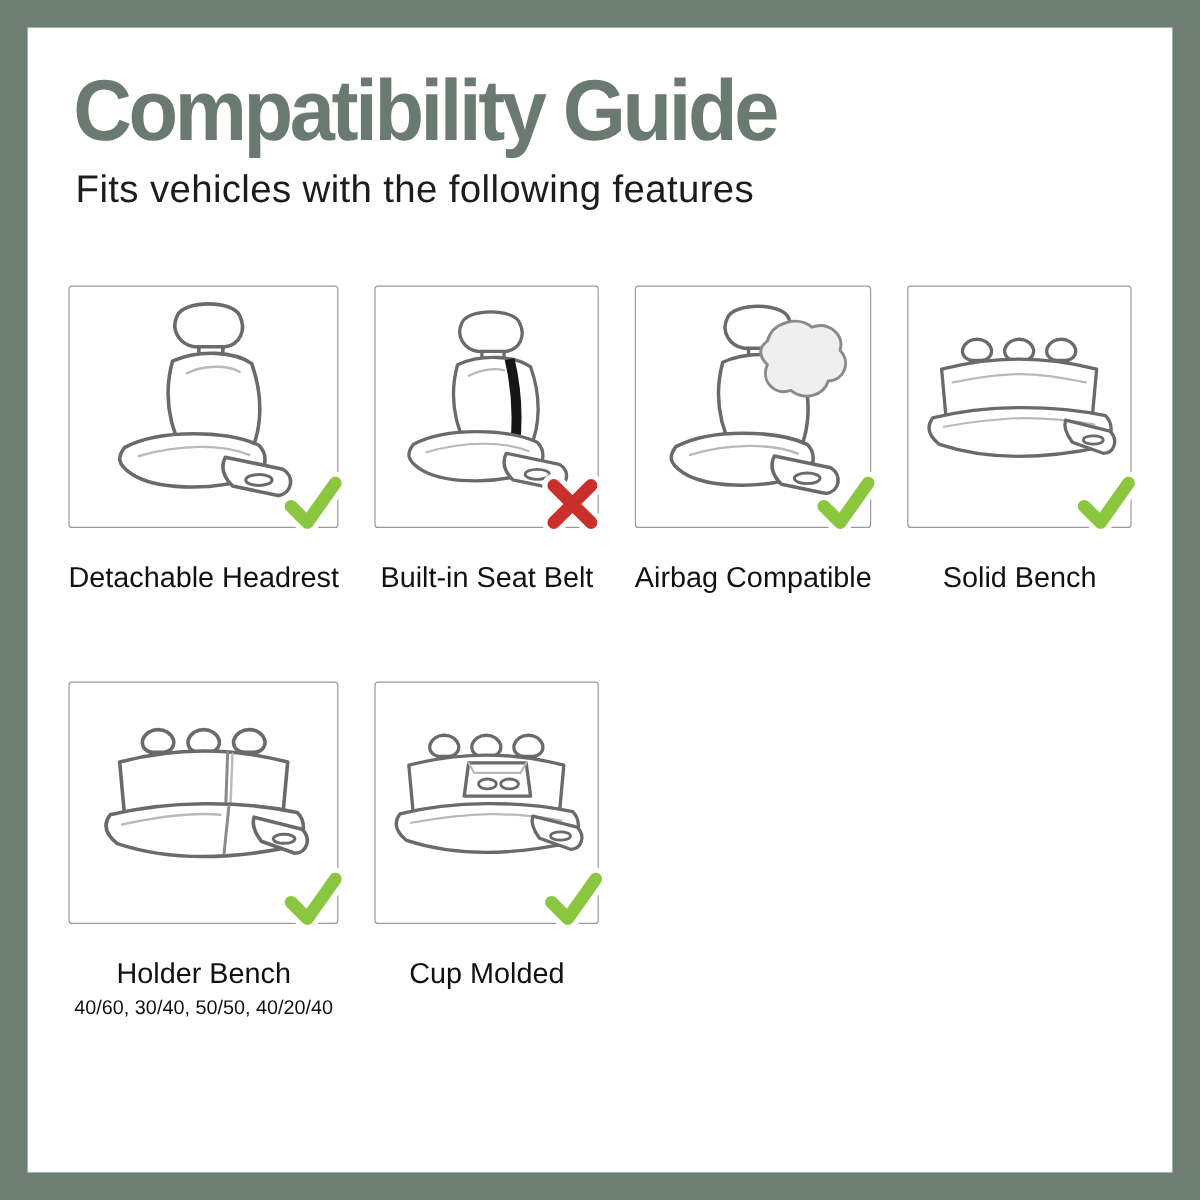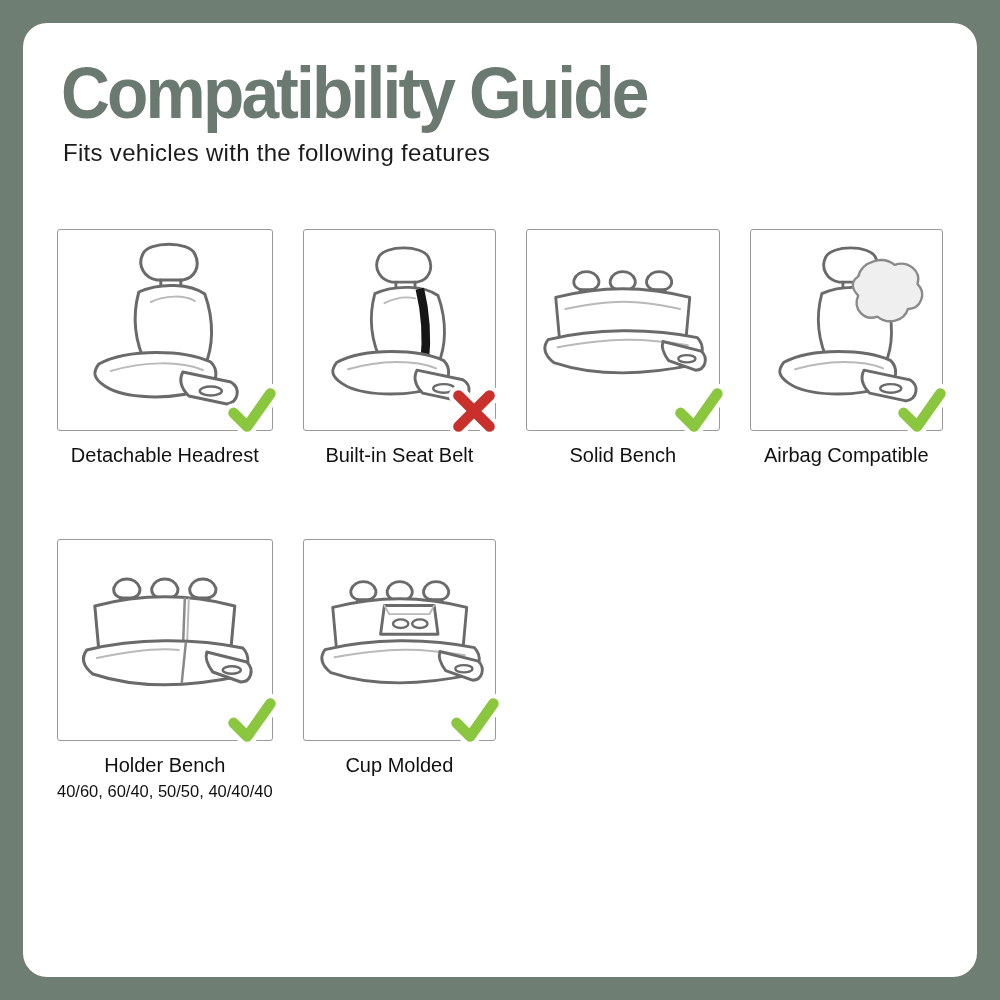--- a/index.html
+++ b/index.html
@@ -1,40 +1,40 @@
 <!DOCTYPE html>
 <html><head>
 <meta charset="utf-8">
 <style>
   html,body{margin:0;padding:0;background:#fff;font-family:"Liberation Sans",sans-serif;}
   .frame{width:1000px;height:1000px;box-sizing:border-box;background:#6f7e73;padding:23px;}
-  .inner{background:#fff;width:100%;height:100%;box-sizing:border-box;padding:28px 34px;overflow:hidden;border-radius:24px;}
+  .inner{background:#fff;width:100%;height:100%;box-sizing:border-box;padding:28px 34px;overflow:hidden;}
   .title{
     margin:6px 0 2px 4px;
     font-size:72px;line-height:1.0;font-weight:bold;letter-spacing:-3px;
     color:#6b7a70;transform:scaleX(.94);transform-origin:left;
   }
   .subtitle{
-    margin:10px 0 18px 6px;font-size:24px;color:#1c1c1c;font-weight:normal;letter-spacing:.3px;
+    margin:10px 0 18px 6px;font-size:32px;color:#1c1c1c;font-weight:normal;letter-spacing:.3px;
   }
   .grid{
     display:grid;grid-template-columns:repeat(4,1fr);
     column-gap:30px;row-gap:72px;margin-top:62px;
   }
   .card{text-align:center;position:relative;}
   .box{
     position:relative;height:202px;background:#fff;
     border:1px solid #9a9a9a;border-radius:3px;box-sizing:border-box;
   }
   .seat{width:100%;height:100%;display:block;}
   .mark{position:absolute;right:-10px;bottom:-12px;width:62px;height:62px;}
   .mark svg{width:100%;height:100%;display:none;}
   .mark[data-status="check"] svg.check-icon{display:block;}
   .mark[data-status="cross"] svg.cross-icon{display:block;}
-  .label{margin-top:13px;font-size:20px;color:#111;white-space:nowrap;}
+  .label{margin-top:28px;font-size:24px;color:#111;white-space:nowrap;}
   .label[data-bold="true"]{font-weight:bold;}
   .sublabel{margin-top:5px;font-size:16.5px;color:#111;white-space:nowrap;}
   .outline{fill:#fff;stroke:#6a6a6a;stroke-width:3;stroke-linejoin:round;stroke-linecap:round;}
   .detail{fill:none;stroke:#b9b9b9;stroke-width:2;stroke-linecap:round;}
   .post{stroke:#6a6a6a;stroke-width:3;stroke-linecap:round;}
   .belt{fill:none;stroke:#161616;stroke-width:9;}
   .bag{fill:#efefef;stroke:#8a8a8a;stroke-width:2.5;stroke-linejoin:round;}
   .seam{fill:none;stroke:#8a8a8a;stroke-width:2.5;stroke-linecap:round;}
 </style>
 </head>
@@ -90,20 +90,44 @@
           </svg>
           <span class="mark" data-status="cross">
 
             <svg class="cross-icon" viewBox="0 0 64 64">
               <path d="M16 16 L48 48 M48 16 L16 48" fill="none" stroke="#fff" stroke-width="20" stroke-linecap="round"></path>
               <path d="M16 16 L48 48 M48 16 L16 48" fill="none" stroke="#c9302c" stroke-width="11" stroke-linecap="round"></path>
             </svg>
           </span>
         </div>
         <div class="label">Built-in Seat Belt</div>
+      </div>
+
+      <div class="card">
+        <div class="box">
+          <svg class="seat" viewBox="0 0 200 200">
+            <path class="outline" d="M78 24 C84 11 124 11 130 24 C136 36 130 48 118 50 L92 50 C80 48 72 36 78 24 Z"></path>
+            <path class="post" d="M96 50 L96 62"></path>
+              <path class="post" d="M116 50 L116 62"></path>
+            <path class="outline" d="M74 62 C96 52 126 54 140 64 C150 92 148 118 140 136 C114 144 92 142 82 136 C68 108 68 84 74 62 Z"></path>
+            <path class="bag" d="M112 44 C116 28 138 22 150 32 C164 27 178 38 174 52 C184 62 177 78 164 78 C160 91 143 95 132 86 C118 91 106 78 112 64 C104 56 105 49 112 44 Z"></path>
+            <path class="outline" d="M34 134 C64 118 120 120 146 132 C154 140 152 152 144 158 C104 172 58 168 40 156 C28 148 28 142 34 134 Z"></path>
+            <path class="detail" d="M46 141 C80 131 116 131 138 140"></path>
+            <path class="outline" d="M118 142 L166 152 C176 158 174 172 162 174 L124 166 C116 158 114 150 118 142 Z"></path>
+            <ellipse class="outline" cx="146" cy="161" rx="11" ry="4.5" style="stroke-width:2.5"></ellipse>
+          </svg>
+          <span class="mark" data-status="check">
+            <svg class="check-icon" viewBox="0 0 64 64">
+              <path d="M14 34 L28 48 L52 14" fill="none" stroke="#fff" stroke-width="20" stroke-linecap="round" stroke-linejoin="round"></path>
+              <path d="M14 34 L28 48 L52 14" fill="none" stroke="#8bc63f" stroke-width="11" stroke-linecap="round" stroke-linejoin="round"></path>
+            </svg>
+
+          </span>
+        </div>
+        <div class="label">Airbag Compatible</div>
       </div>
 
       <div class="card">
         <div class="box">
           <svg class="seat" viewBox="0 0 200 200">
             <path class="outline" d="M49 48 C53 36 71 36 75 48 C76 55 70 58 66 58 L58 58 C54 58 48 55 49 48 Z"></path>
             <path class="post" d="M56 58 L56 65"></path>
               <path class="post" d="M68 58 L68 65"></path>
             <path class="outline" d="M87 48 C91 36 109 36 113 48 C114 55 108 58 104 58 L96 58 C92 58 86 55 87 48 Z"></path>
             <path class="post" d="M94 58 L94 65"></path>
@@ -120,44 +144,20 @@
           </svg>
           <span class="mark" data-status="check">
             <svg class="check-icon" viewBox="0 0 64 64">
               <path d="M14 34 L28 48 L52 14" fill="none" stroke="#fff" stroke-width="20" stroke-linecap="round" stroke-linejoin="round"></path>
               <path d="M14 34 L28 48 L52 14" fill="none" stroke="#8bc63f" stroke-width="11" stroke-linecap="round" stroke-linejoin="round"></path>
             </svg>
 
           </span>
         </div>
         <div class="label">Solid Bench</div>
-      </div>
-
-      <div class="card">
-        <div class="box">
-          <svg class="seat" viewBox="0 0 200 200">
-            <path class="outline" d="M78 24 C84 11 124 11 130 24 C136 36 130 48 118 50 L92 50 C80 48 72 36 78 24 Z"></path>
-            <path class="post" d="M96 50 L96 62"></path>
-              <path class="post" d="M116 50 L116 62"></path>
-            <path class="outline" d="M74 62 C96 52 126 54 140 64 C150 92 148 118 140 136 C114 144 92 142 82 136 C68 108 68 84 74 62 Z"></path>
-            <path class="bag" d="M112 44 C116 28 138 22 150 32 C164 27 178 38 174 52 C184 62 177 78 164 78 C160 91 143 95 132 86 C118 91 106 78 112 64 C104 56 105 49 112 44 Z"></path>
-            <path class="outline" d="M34 134 C64 118 120 120 146 132 C154 140 152 152 144 158 C104 172 58 168 40 156 C28 148 28 142 34 134 Z"></path>
-            <path class="detail" d="M46 141 C80 131 116 131 138 140"></path>
-            <path class="outline" d="M118 142 L166 152 C176 158 174 172 162 174 L124 166 C116 158 114 150 118 142 Z"></path>
-            <ellipse class="outline" cx="146" cy="161" rx="11" ry="4.5" style="stroke-width:2.5"></ellipse>
-          </svg>
-          <span class="mark" data-status="check">
-            <svg class="check-icon" viewBox="0 0 64 64">
-              <path d="M14 34 L28 48 L52 14" fill="none" stroke="#fff" stroke-width="20" stroke-linecap="round" stroke-linejoin="round"></path>
-              <path d="M14 34 L28 48 L52 14" fill="none" stroke="#8bc63f" stroke-width="11" stroke-linecap="round" stroke-linejoin="round"></path>
-            </svg>
-
-          </span>
-        </div>
-        <div class="label">Airbag Compatible</div>
       </div>
 
       <div class="card">
         <div class="box">
           <svg class="seat" viewBox="0 0 200 200">
             <path class="outline" d="M49 48 C53 36 71 36 75 48 C76 55 70 58 66 58 L58 58 C54 58 48 55 49 48 Z"></path>
             <path class="post" d="M56 58 L56 65"></path>
               <path class="post" d="M68 58 L68 65"></path>
             <path class="outline" d="M87 48 C91 36 109 36 113 48 C114 55 108 58 104 58 L96 58 C92 58 86 55 87 48 Z"></path>
             <path class="post" d="M94 58 L94 65"></path>
@@ -176,21 +176,21 @@
           </svg>
           <span class="mark" data-status="check">
             <svg class="check-icon" viewBox="0 0 64 64">
               <path d="M14 34 L28 48 L52 14" fill="none" stroke="#fff" stroke-width="20" stroke-linecap="round" stroke-linejoin="round"></path>
               <path d="M14 34 L28 48 L52 14" fill="none" stroke="#8bc63f" stroke-width="11" stroke-linecap="round" stroke-linejoin="round"></path>
             </svg>
 
           </span>
         </div>
         <div class="label">Holder Bench</div>
-        <div class="sublabel">40/60, 60/40, 50/50, 40/40/40</div>
+        <div class="sublabel">40/60, 30/40, 50/50, 40/20/40</div>
       </div>
 
       <div class="card">
         <div class="box">
           <svg class="seat" viewBox="0 0 200 200">
             <path class="outline" d="M49 48 C53 36 71 36 75 48 C76 55 70 58 66 58 L58 58 C54 58 48 55 49 48 Z"></path>
             <path class="post" d="M56 58 L56 65"></path>
               <path class="post" d="M68 58 L68 65"></path>
             <path class="outline" d="M87 48 C91 36 109 36 113 48 C114 55 108 58 104 58 L96 58 C92 58 86 55 87 48 Z"></path>
             <path class="post" d="M94 58 L94 65"></path>

